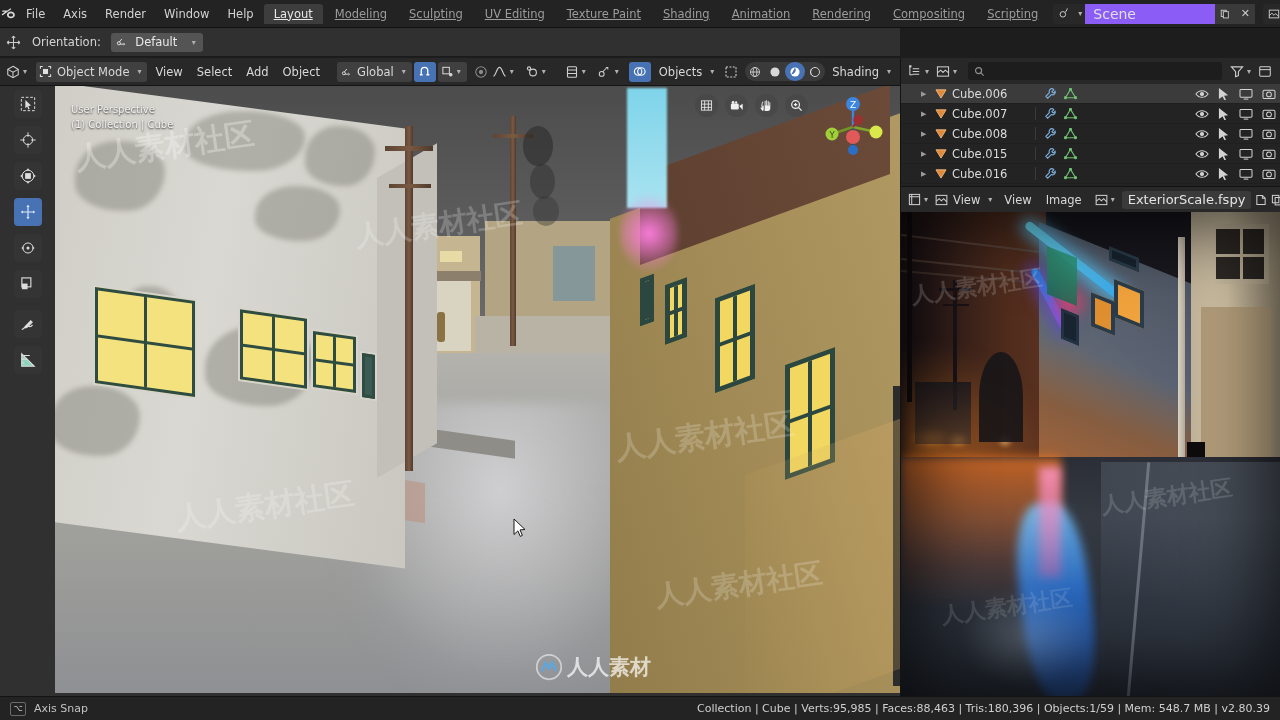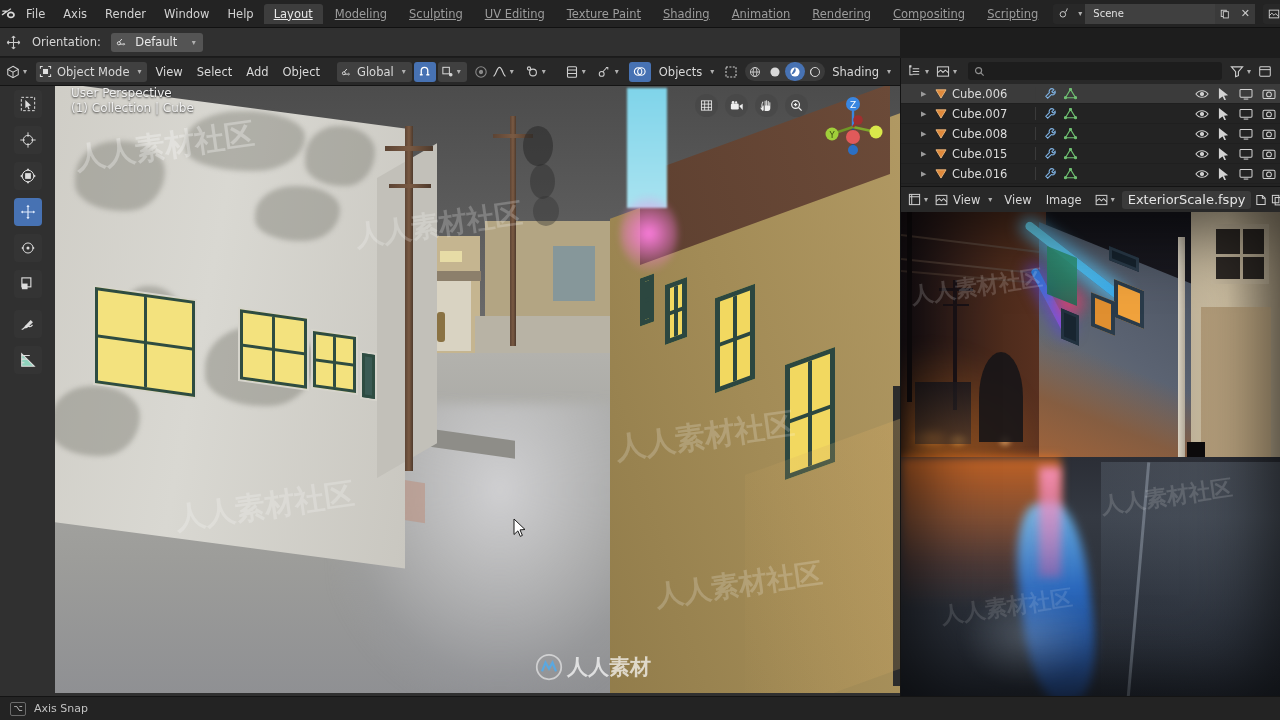--- a/index.html
+++ b/index.html
@@ -38,22 +38,22 @@
   .wstab.active { background: #3d3d3d; color: #e8e8e8; }
   .scene-block {
     display: flex; align-items: center; height: 20px;
     background: #282828; border-radius: 3px; margin-left: 4px;
   }
   .icon-btn-sm {
     width: 22px; height: 20px; display: flex; align-items: center; justify-content: center;
     color: #c7c7c7;
   }
   .scene-name {
-    background: #404040; height: 20px; line-height: 20px;
-    padding: 0 8px; font-size: 10px; color: #e0e0e0;
+    background: #8b5cf6; height: 20px; line-height: 20px;
+    padding: 0 8px; font-size: 14px; color: #e0e0e0;
     min-width: 130px;
   }
   .mini-btn {
     width: 20px; height: 20px; display:flex; align-items:center; justify-content:center;
     background: #3a3a3a; color: #ccc; font-size: 11px;
   }
   .chev { font-size: 8px; color: #b0b0b0; padding: 0 3px; }
 
   
   .toolsettings {
@@ -102,21 +102,21 @@
     position:absolute; left:0; top:0; width:55px; height:610px; background:#303030;
   }
   .tool-btn {
     position:absolute; left:14px; width:28px; height:28px; border-radius:4px;
     background:#343434; display:flex; align-items:center; justify-content:center;
     color:#e0e0e0;
   }
   .tool-btn.active { background:#4772b3; }
 
   .vp-overlay-text {
-    position:absolute; left:16px; top:0; font-size:12px; color:#f0f0f0;
+    position:absolute; left:16px; top:16px; font-size:10px; color:#f0f0f0;
     text-shadow: 0 1px 2px rgba(0,0,0,.8); line-height: 15px; z-index: 20;
   }
   .vp-gizmo-btns { position:absolute; right:92px; top:8px; display:flex; gap:7px; z-index:20;}
   .gz-btn {
     width:23px;height:23px;border-radius:50%;background:rgba(70,70,70,.72);
     display:flex;align-items:center;justify-content:center;color:#efefef;
   }
   .axis-gizmo { position:absolute; right:12px; top:6px; width:70px; height:70px; z-index:20;}
 
   
@@ -1073,15 +1073,16 @@
       <div class="watermark" style="left:200px;top:270px;font-size:22px;transform:rotate(-8deg);color:rgba(255,255,255,.15);">人人素材社区</div>
       <div class="watermark" style="left:40px;top:380px;font-size:22px;transform:rotate(-8deg);color:rgba(255,255,255,.12);">人人素材社区</div>
     </div>
   </div>
 
   <div class="statusbar">
     <div class="sb-key">
       <span>⌥</span>
     </div>
     <span class="sb-text">Axis Snap</span>
+    <span class="sb-stats">Collection | Cube | Verts:95,985 | Faces:88,463 | Tris:180,396 | Objects:1/59 | Mem: 548.7 MB | v2.80.39</span>
   </div>
 
 </div>
 
 </body></html>

